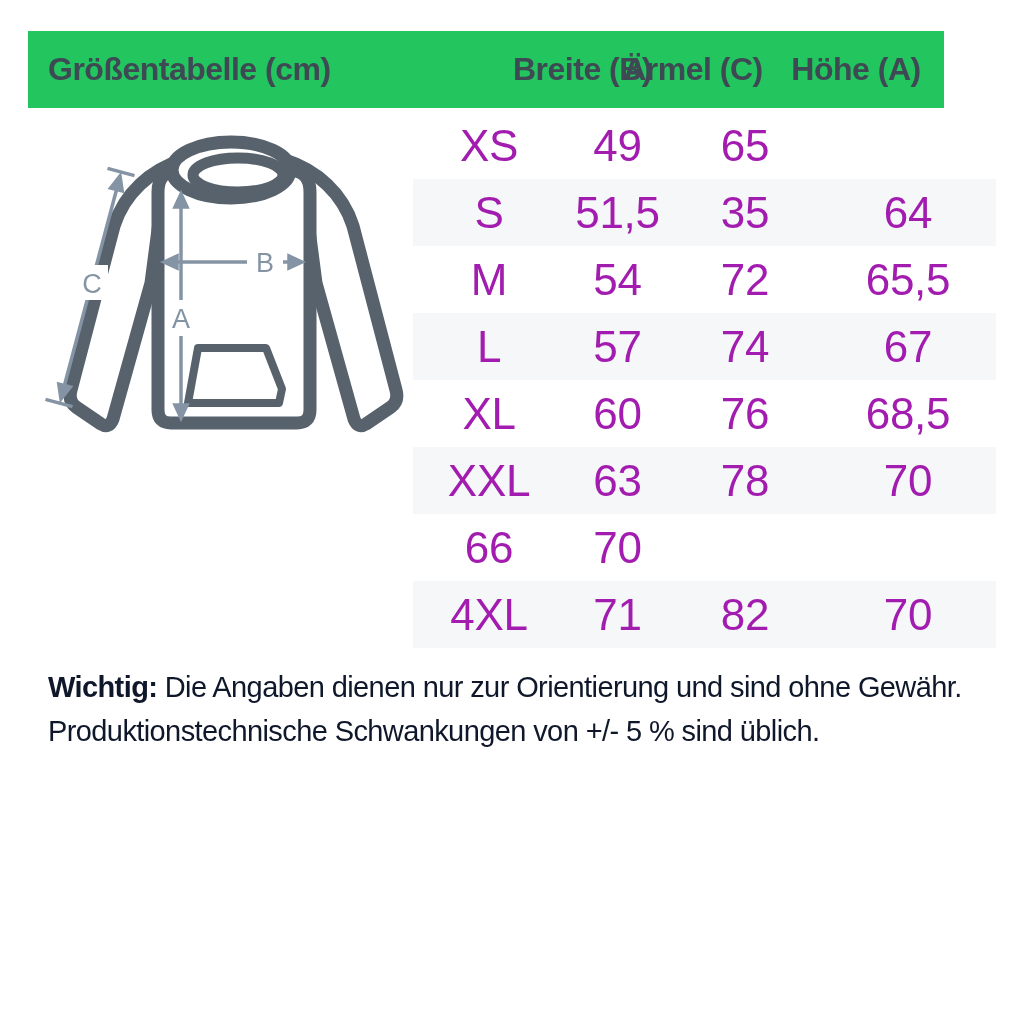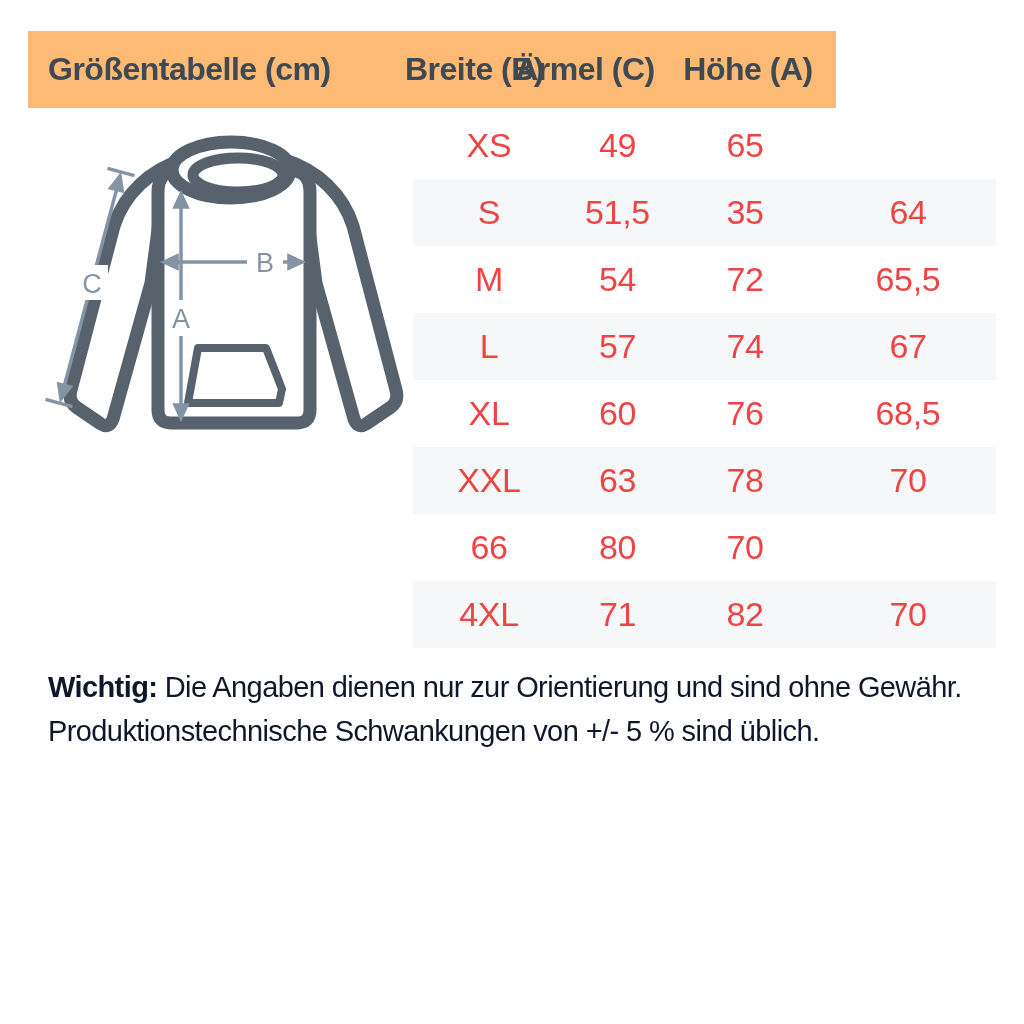--- a/index.html
+++ b/index.html
@@ -4,43 +4,43 @@
 <style>
   html,body { margin:0; padding:0; }
   body { font-family:"Liberation Sans", sans-serif; }
   .page {
     position:relative; width:1024px; height:1024px;
     background:#ffffff; overflow:hidden;
   }
 
   
   .header-bar {
-    position:absolute; left:28px; top:31px; width:808px; height:77px;
-    background:#fdba74;
+    position:absolute; left:28px; top:31px; width:916px; height:77px;
+    background:#22c55e;
     display:grid; grid-template-columns:1fr 105px 150px 176px;
     align-items:center;
   }
   .header-title {
     padding-left:20px; font-size:32px; font-weight:bold;
     color:#3e4954; letter-spacing:-0.5px; white-space:nowrap;
   }
   .header-col {
     font-size:32px; font-weight:bold; color:#3e4954;
     text-align:center; letter-spacing:-0.5px; white-space:nowrap;
   }
 
   
   .table-block { position:absolute; left:413px; top:112px; width:583px; }
   .trow {
     display:grid; grid-template-columns:152px 105px 150px 176px;
     height:67px; align-items:center;
   }
   .trow.striped { background:#f6f7f9; }
   .cell {
-    text-align:center; font-size:34px; color:#ef4444; letter-spacing:-0.3px;
+    text-align:center; font-size:44px; color:#a21caf; letter-spacing:-0.3px;
   }
 
   
   .diagram-svg { position:absolute; left:30px; top:130px; }
   .diagram-label {
     font-family:"Liberation Sans", sans-serif; font-size:27px; fill:#8494a5;
   }
 
   
   .note {
@@ -127,21 +127,20 @@
       <div class="cell">68,5</div>
     </div>
     <div class="trow striped">
       <div class="cell">XXL</div>
       <div class="cell">63</div>
       <div class="cell">78</div>
       <div class="cell">70</div>
     </div>
     <div class="trow">
       <div class="cell">66</div>
-      <div class="cell">80</div>
       <div class="cell">70</div>
     </div>
     <div class="trow striped">
       <div class="cell">4XL</div>
       <div class="cell">71</div>
       <div class="cell">82</div>
       <div class="cell">70</div>
     </div>
   </div>
 

